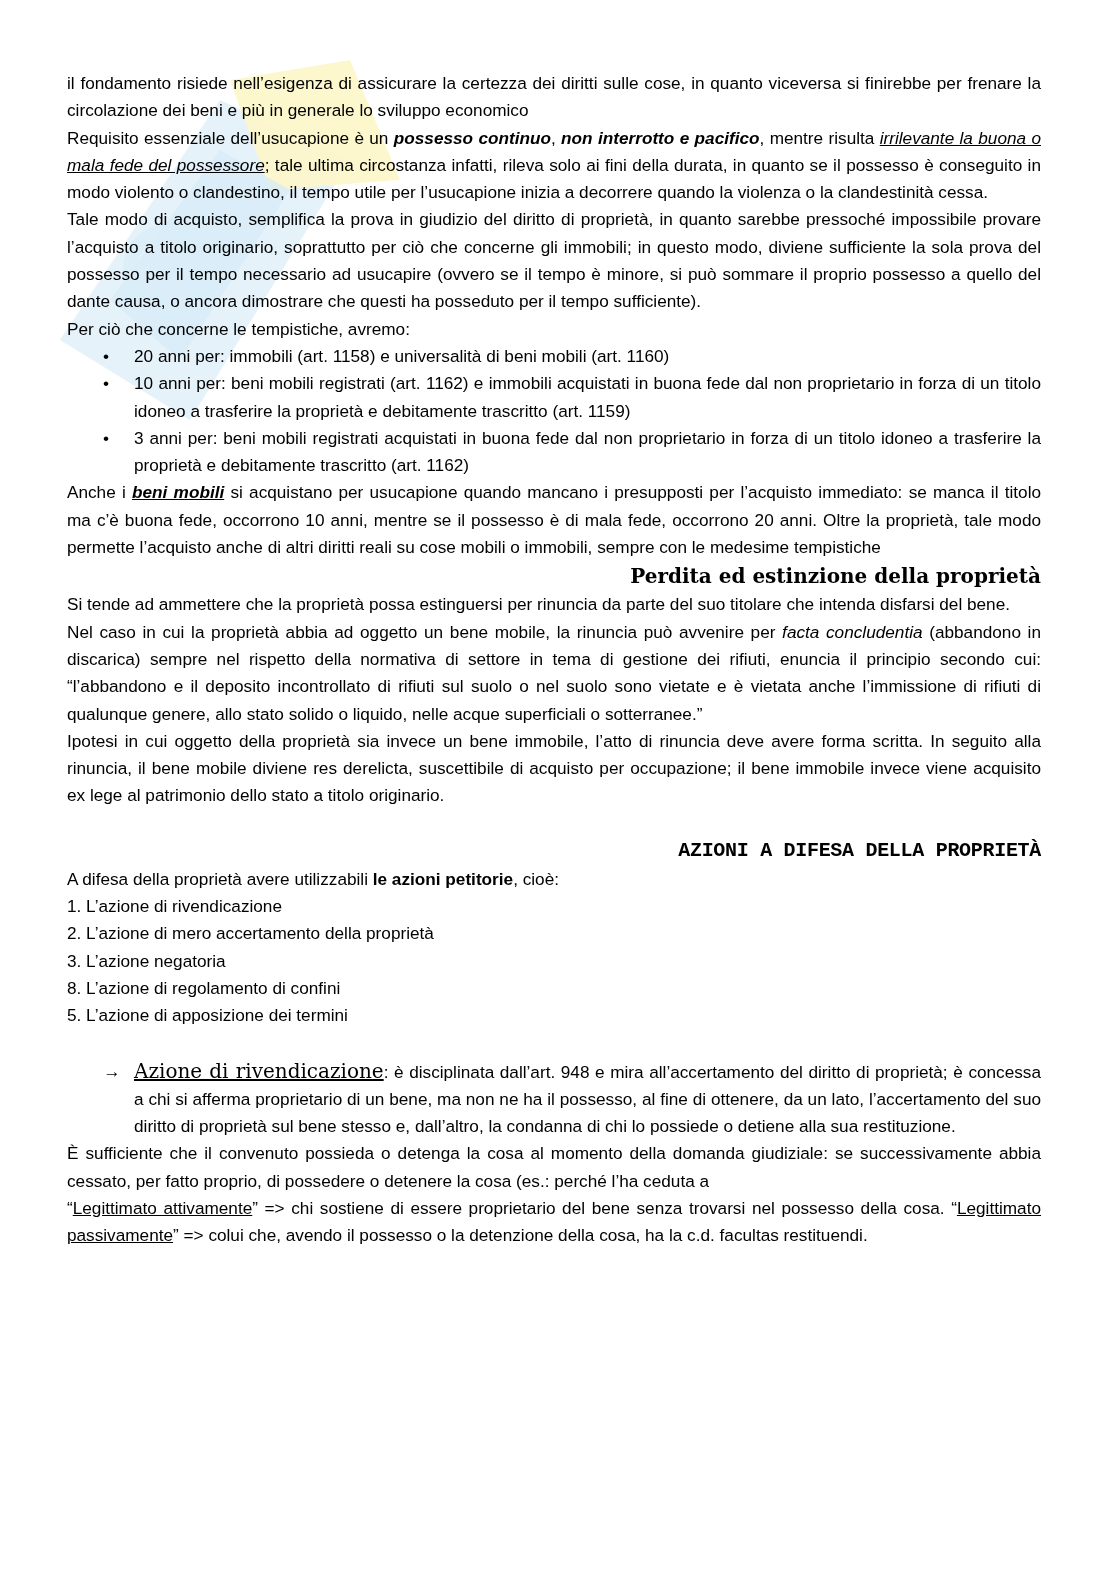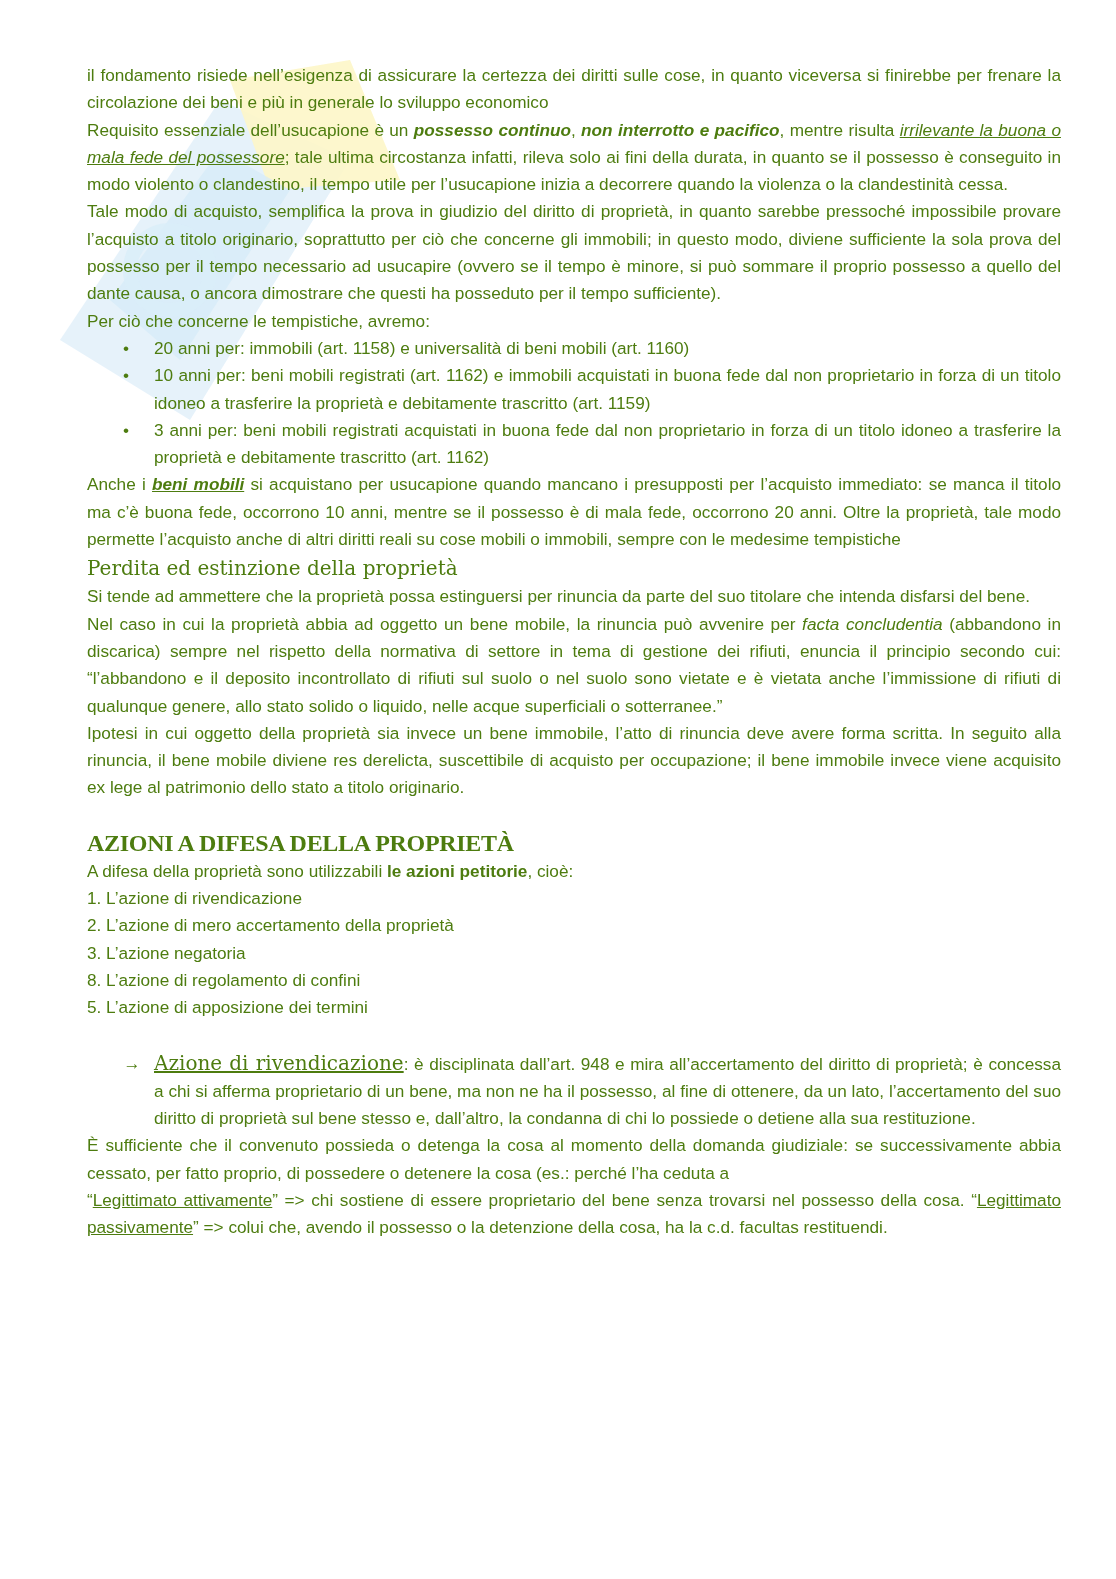--- a/index.html
+++ b/index.html
@@ -4,41 +4,41 @@
   <style>
     html, body { margin: 0; padding: 0; background: #ffffff; }
     body { width: 1116px; height: 1579px; position: relative; overflow: hidden; }
     .page {
       position: absolute; left: 0; top: 0; width: 1116px; height: 1579px; background: #fff;
     }
     .watermark {
       position: absolute; left: 20px; top: 40px; width: 420px; height: 420px; pointer-events: none; z-index: 0;
     }
     .content {
-      position: absolute; left: 67px; top: 62px; width: 974px; z-index: 1;
+      position: absolute; left: 67px; top: 70px; width: 974px; z-index: 1;
       font-family: "Liberation Sans", sans-serif;
-      font-size: 17.2px; line-height: 27.3px; color: #4d7c0f; margin-left: 20px;
+      font-size: 17.2px; line-height: 27.3px; color: #000000;
     }
     .p { text-align: justify; margin: 0; }
     .bi { font-weight: bold; font-style: italic; }
     .iu { font-style: italic; text-decoration: underline; }
     .it { font-style: italic; }
     .b { font-weight: bold; }
     .u { text-decoration: underline; }
     .biu { font-weight: bold; font-style: italic; text-decoration: underline; }
     ul.bul { margin: 0; padding: 0; list-style: none; }
     ul.bul li { position: relative; padding-left: 67px; text-align: justify; }
     ul.bul li .dot { position: absolute; left: 36px; top: 0; }
     .h-serif {
-      font-family: "DejaVu Serif", serif; font-weight: normal; font-size: 20px;
-      text-align: left; line-height: 30px; margin: 0;
+      font-family: "DejaVu Serif", serif; font-weight: bold; font-size: 20px;
+      text-align: right; line-height: 30px; margin: 0;
     }
     .h-caps {
-      font-family: Liberation Serif, serif; font-weight: bold; font-size: 24px;
-      text-align: left; line-height: 30px; margin: 26px 0 0 0; letter-spacing: -0.3px;
+      font-family: Liberation Mono, monospace; font-weight: bold; font-size: 20px;
+      text-align: right; line-height: 30px; margin: 26px 0 0 0; letter-spacing: -0.3px;
     }
     ol.num { margin: 0; padding: 0; list-style: none; }
     .arrow-block { position: relative; padding-left: 67px; margin-top: 28px; text-align: justify; }
     .arrow-block .arrow { position: absolute; left: 36px; top: 0; }
     .serif-u {
       font-family: "DejaVu Serif", serif; font-weight: normal; font-size: 20px; text-decoration: underline;
     }
   </style>
 </head>
 <body>
@@ -70,21 +70,21 @@
     <p class="p"><span>Anche i </span><span class="biu">beni mobili</span><span> si acquistano per usucapione quando mancano i presupposti per l’acquisto immediato: se manca il titolo ma c’è buona fede, occorrono 10 anni, mentre se il possesso è di mala fede, occorrono 20 anni. Oltre la proprietà, tale modo permette l’acquisto anche di altri diritti reali su cose mobili o immobili, sempre con le medesime tempistiche</span></p>
 
     <h2 class="h-serif">Perdita ed estinzione della proprietà</h2>
 
     <p class="p">Si tende ad ammettere che la proprietà possa estinguersi per rinuncia da parte del suo titolare che intenda disfarsi del bene.</p>
     <p class="p"><span>Nel caso in cui la proprietà abbia ad oggetto un bene mobile, la rinuncia può avvenire per </span><span class="it">facta concludentia</span><span> (abbandono in discarica) sempre nel rispetto della normativa di settore in tema di gestione dei rifiuti, enuncia il principio secondo cui: “l’abbandono e il deposito incontrollato di rifiuti sul suolo o nel suolo sono vietate e è vietata anche l’immissione di rifiuti di qualunque genere, allo stato solido o liquido, nelle acque superficiali o sotterranee.”</span></p>
     <p class="p">Ipotesi in cui oggetto della proprietà sia invece un bene immobile, l’atto di rinuncia deve avere forma scritta. In seguito alla rinuncia, il bene mobile diviene res derelicta, suscettibile di acquisto per occupazione; il bene immobile invece viene acquisito ex lege al patrimonio dello stato a titolo originario.</p>
 
     <h2 class="h-caps">AZIONI A DIFESA DELLA PROPRIETÀ</h2>
 
-    <p class="p"><span>A difesa della proprietà sono utilizzabili </span><span class="b">le azioni petitorie</span><span>, cioè:</span></p>
+    <p class="p"><span>A difesa della proprietà avere utilizzabili </span><span class="b">le azioni petitorie</span><span>, cioè:</span></p>
 
     <ol class="num">
       <li>1. L’azione di rivendicazione</li>
       <li>2. L’azione di mero accertamento della proprietà</li>
       <li>3. L’azione negatoria</li>
       <li>8. L’azione di regolamento di confini</li>
       <li>5. L’azione di apposizione dei termini</li>
     </ol>
 
     <div class="arrow-block">

